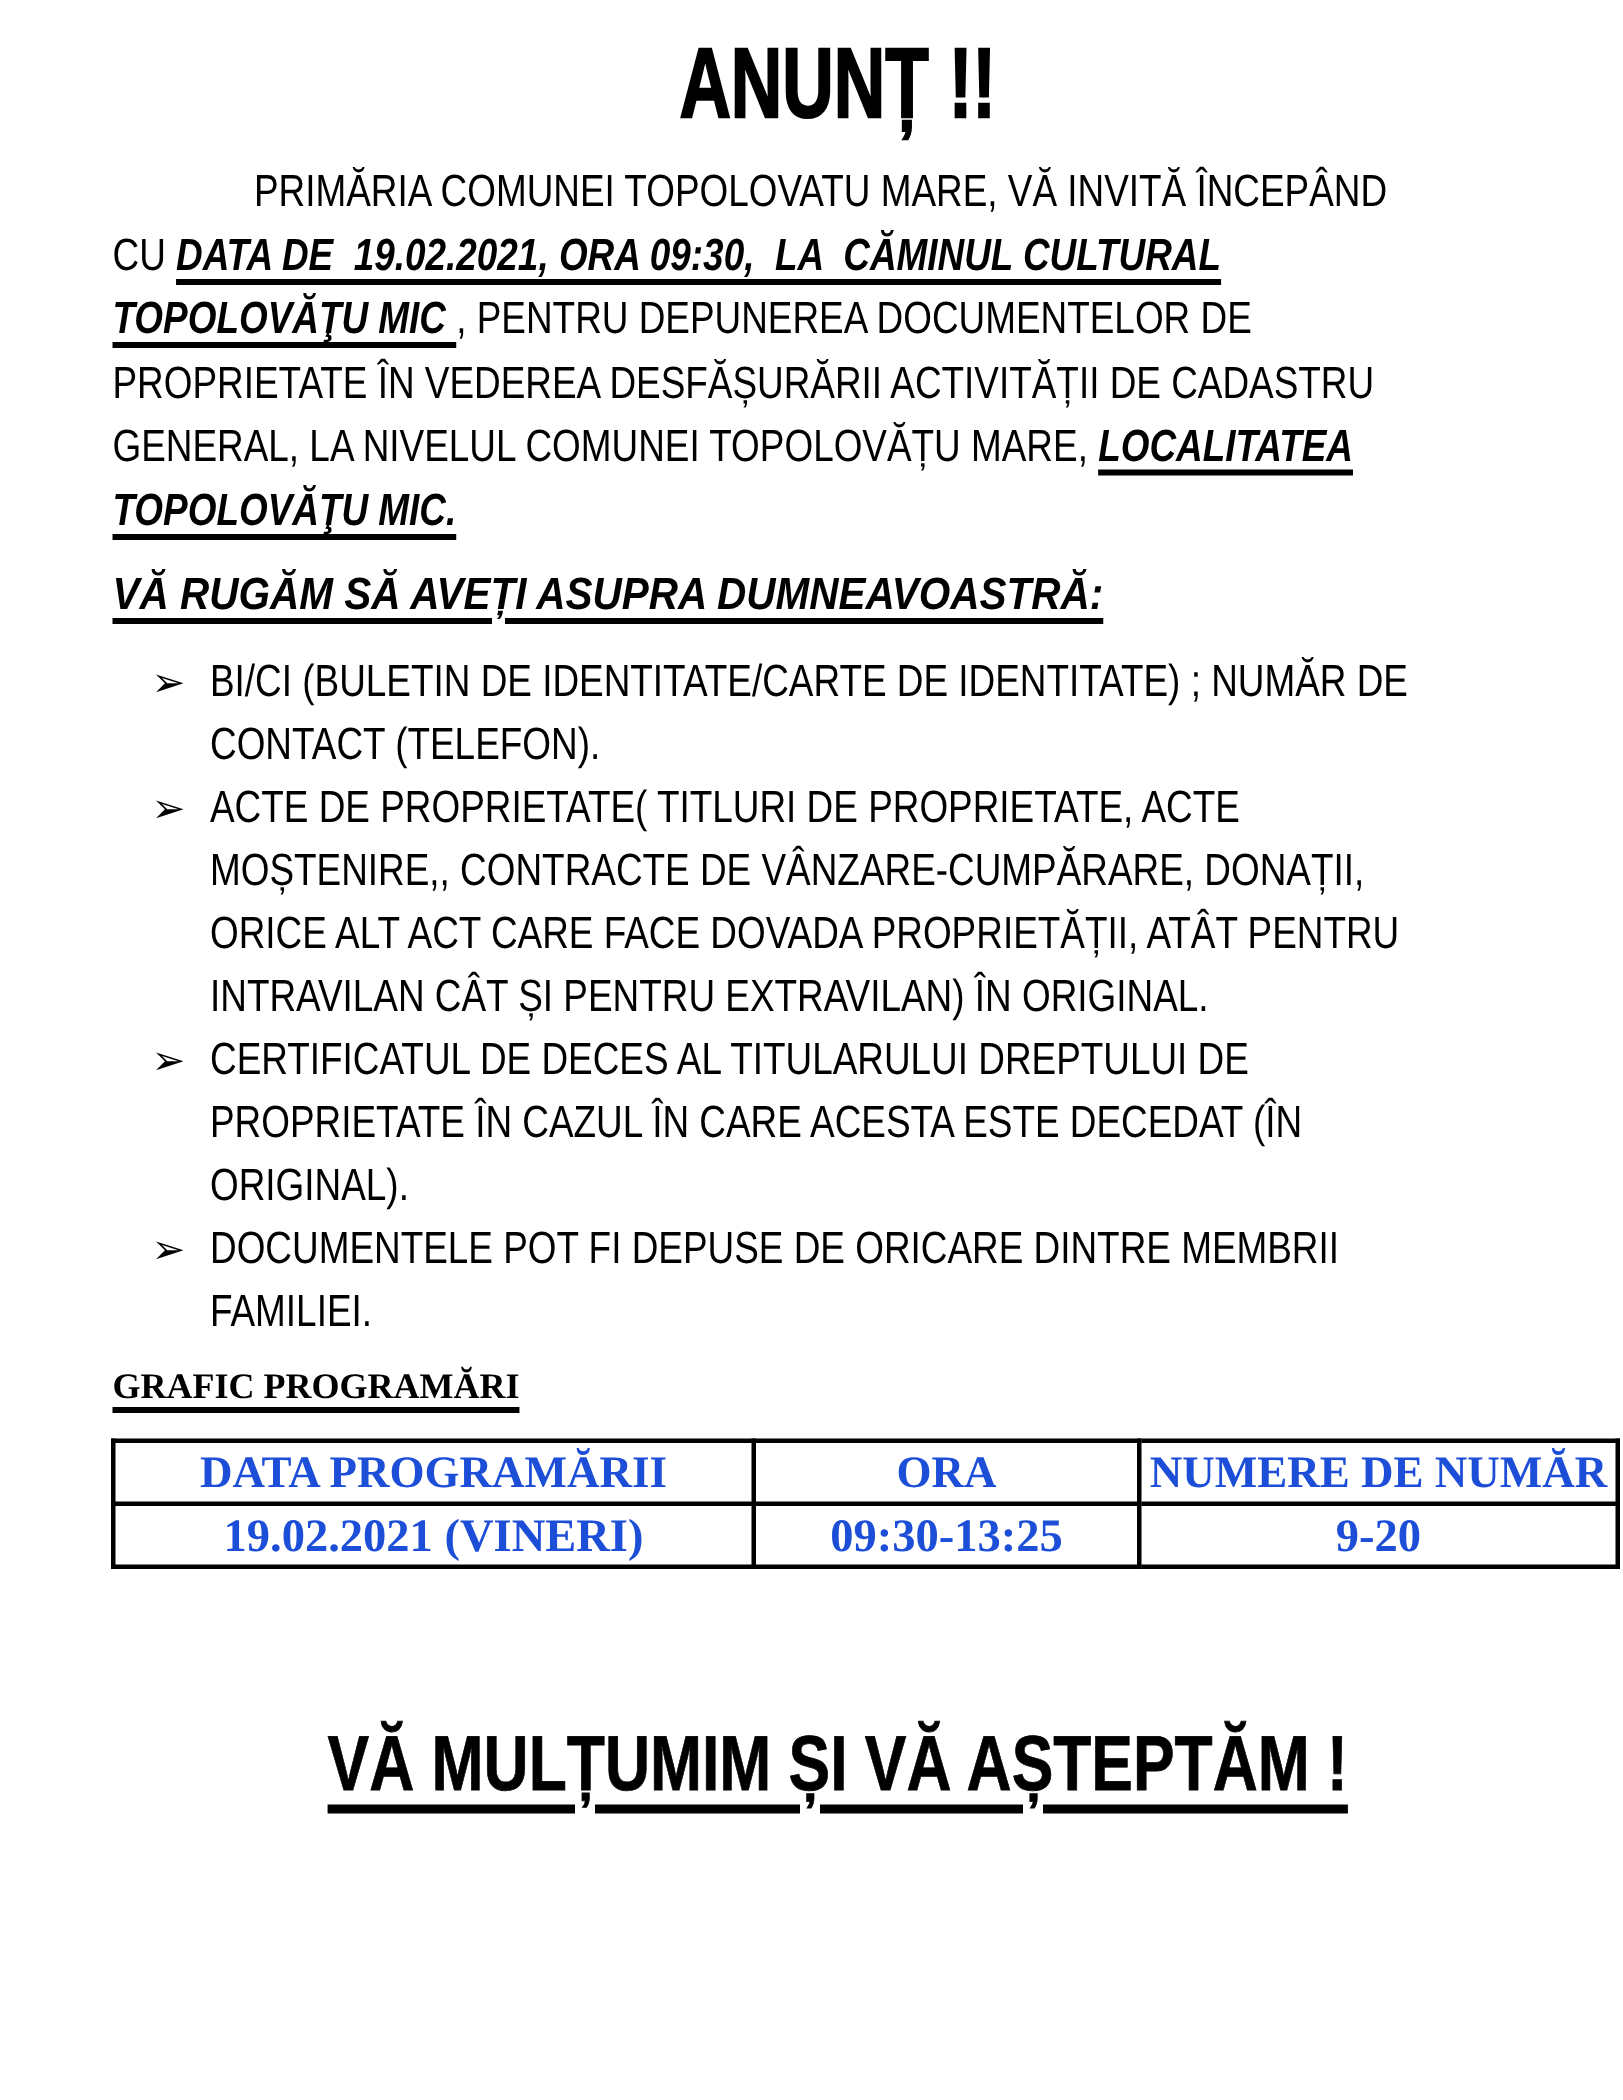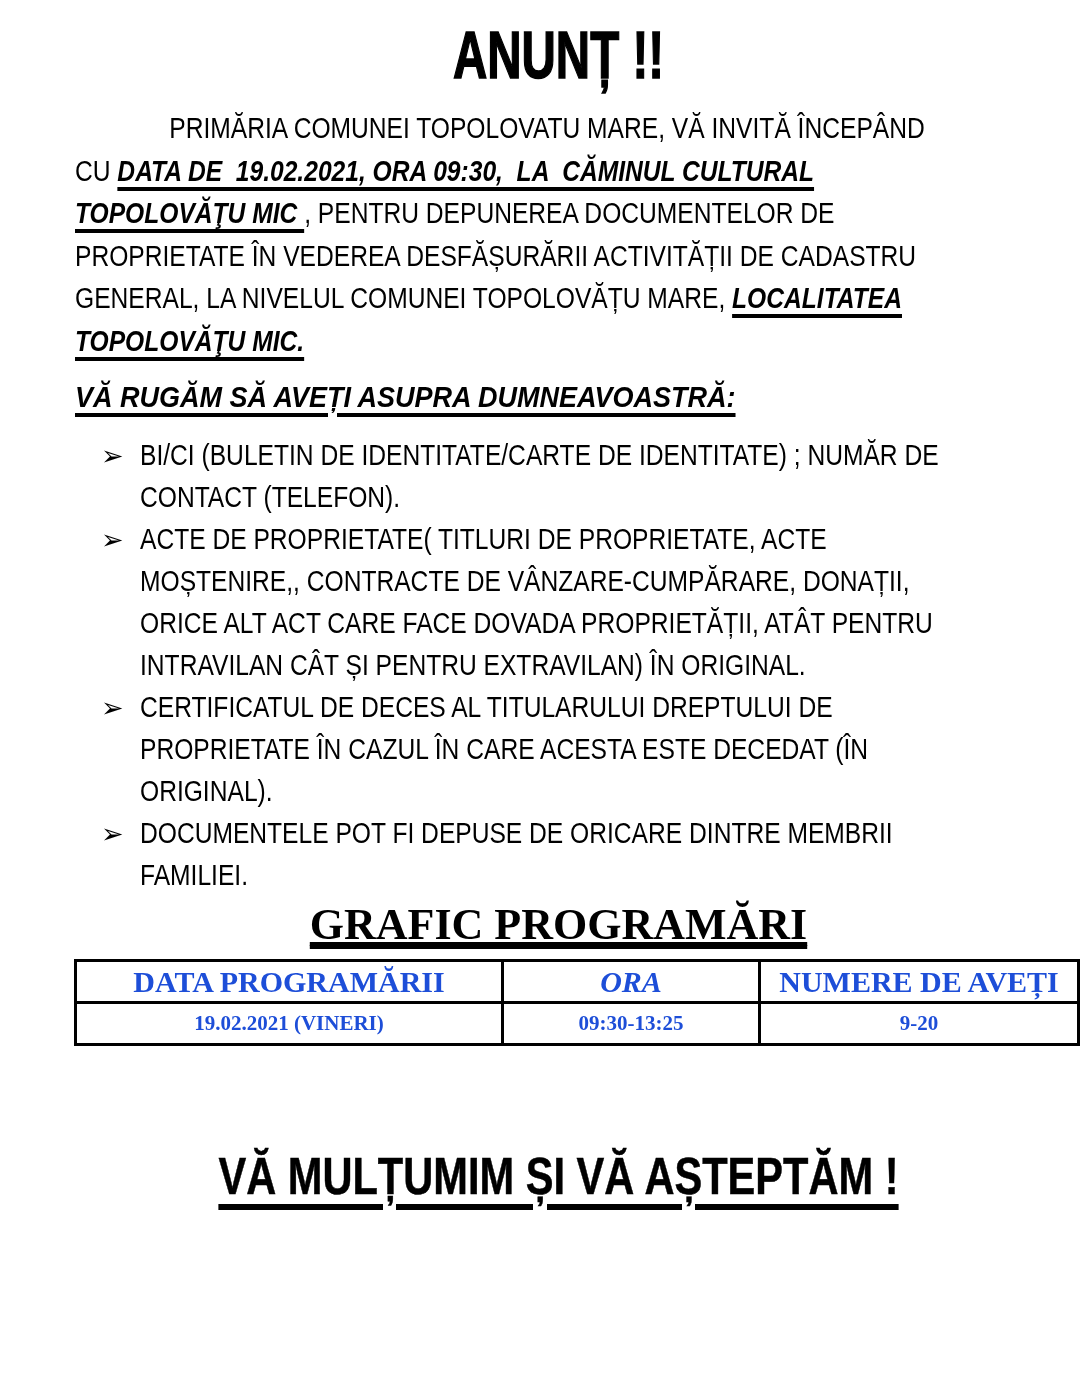--- a/index.html
+++ b/index.html
@@ -77,26 +77,24 @@
     white-space: pre-line;
     width: 1100px;
     transform: scaleX(0.82);
     transform-origin: 0 0;
   }
 
   
   .sched-heading {
     position: absolute;
     top: 905px; left: 75px; width: 967px;
-    text-align: center;
     font-family: "Liberation Serif", serif;
-    font-size: 44px;
+    font-size: 24px;
     line-height: 40px;
     font-weight: 700;
-    text-decoration: underline;
   }
   .sched-heading .u {
     text-decoration: underline;
     text-decoration-thickness: 4px;
     text-underline-offset: 6px;
   }
   table.sched {
     position: absolute;
     top: 959px; left: 74px;
     width: 994px;
@@ -106,23 +104,23 @@
     font-weight: 700;
     color: #1d4ed8;
   }
   table.sched th, table.sched td {
     border: 3px solid #000000;
     text-align: center;
     vertical-align: middle;
     padding: 0;
   }
   table.sched th { font-size: 30px; height: 39px; }
-  table.sched td { font-size: 21px; margin-top: 40px; }
+  table.sched td { font-size: 31px; margin-top: 40px; }
   .col-data { width: 424px; }
-  .col-ora  { width: 254px; font-style: italic; }
+  .col-ora  { width: 254px; }
   .col-nr   { width: 316px; }
   tr.r1 td { height: 39px; }
   tr.r2 td { height: 46px; }
 
   
   .footer {
     position: absolute;
     top: 1147px; left: 75px; width: 967px;
     text-align: center;
     font-size: 52px;
@@ -184,21 +182,21 @@
     </div>
   </div>
 
   <div class="sched-heading"><span class="u">GRAFIC PROGRAMĂRI</span></div>
 
   <table class="sched">
     <tbody>
         <tr>
       <th class="col-data">DATA PROGRAMĂRII</th>
       <th class="col-ora">ORA</th>
-      <th class="col-nr">NUMERE DE AVEȚI</th>
+      <th class="col-nr">NUMERE DE NUMĂR</th>
     </tr>
     <tr class="r1">
       <td>19.02.2021 (VINERI)</td>
       <td>09:30-13:25</td>
       <td>9-20</td>
     </tr>
   </tbody>
     </table>
 
   <div class="footer"><span class="u">VĂ MULȚUMIM ȘI VĂ AȘTEPTĂM !</span></div>

